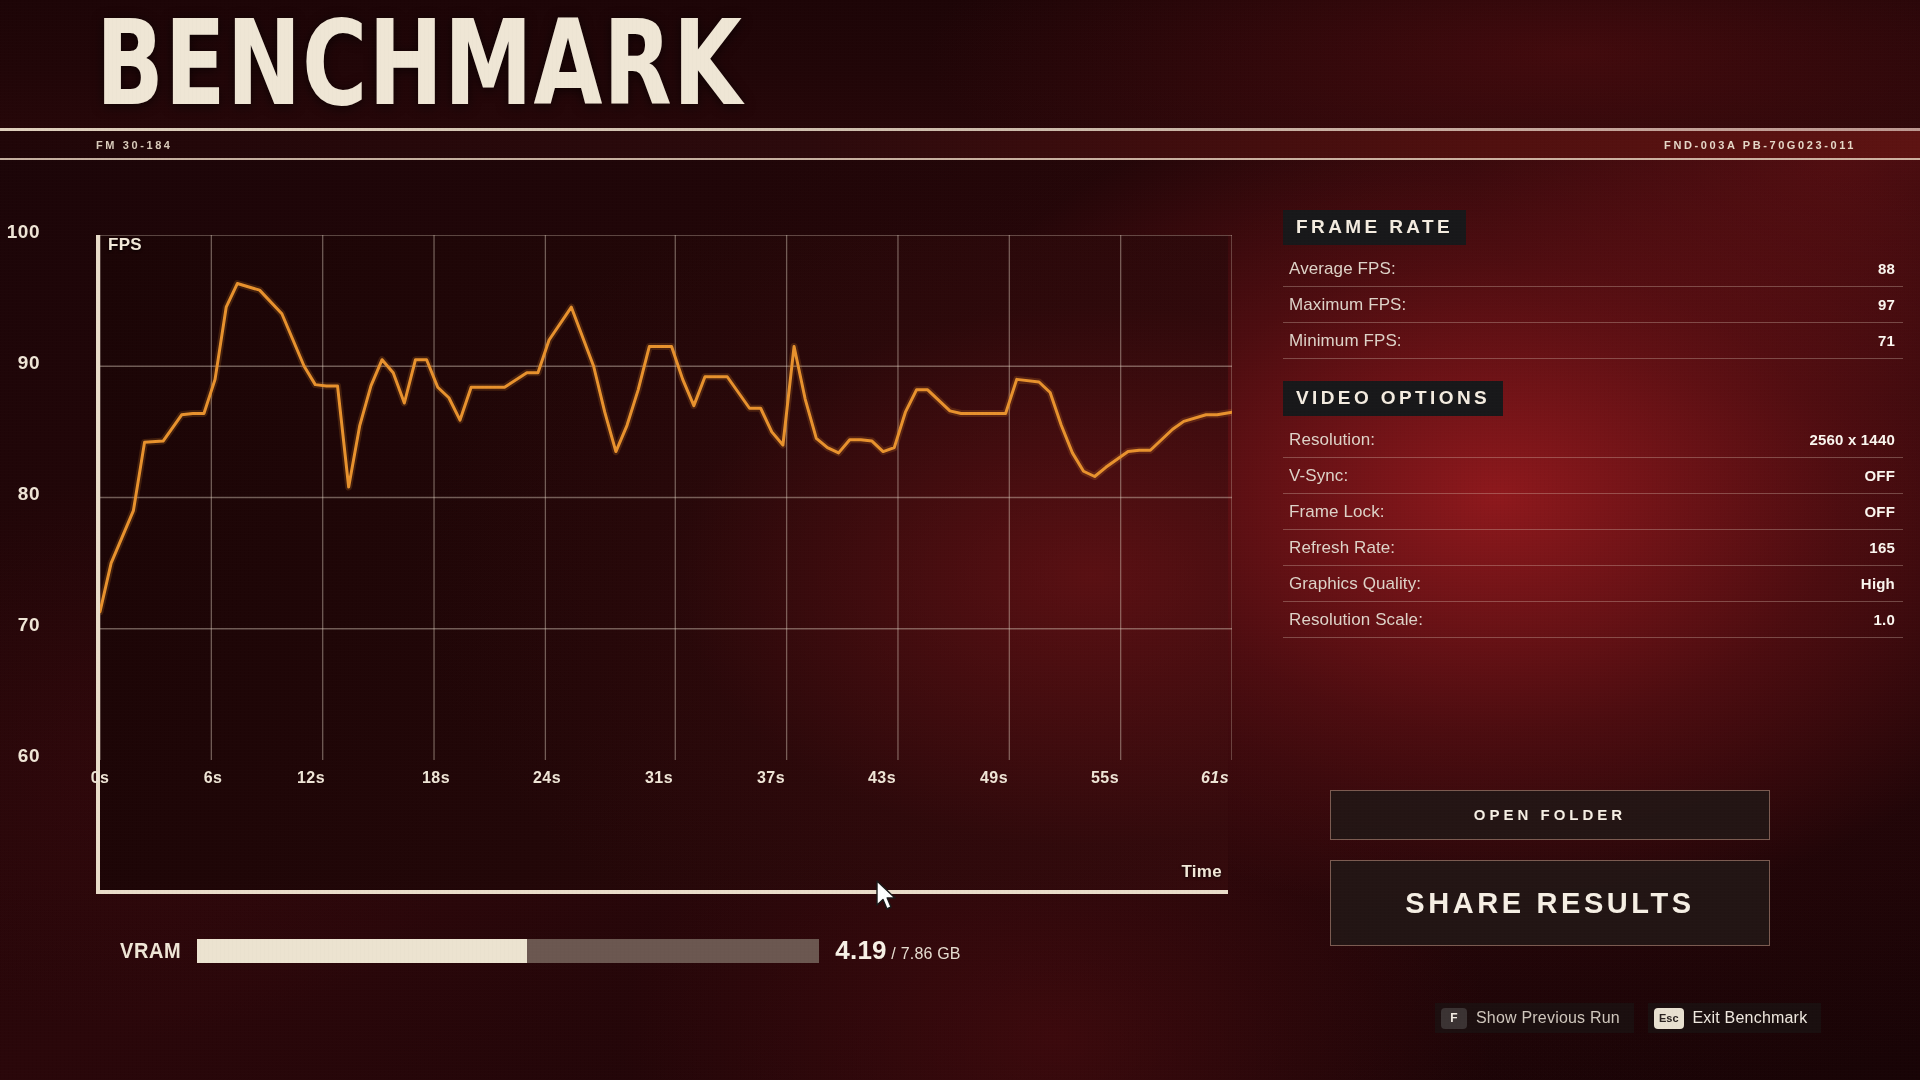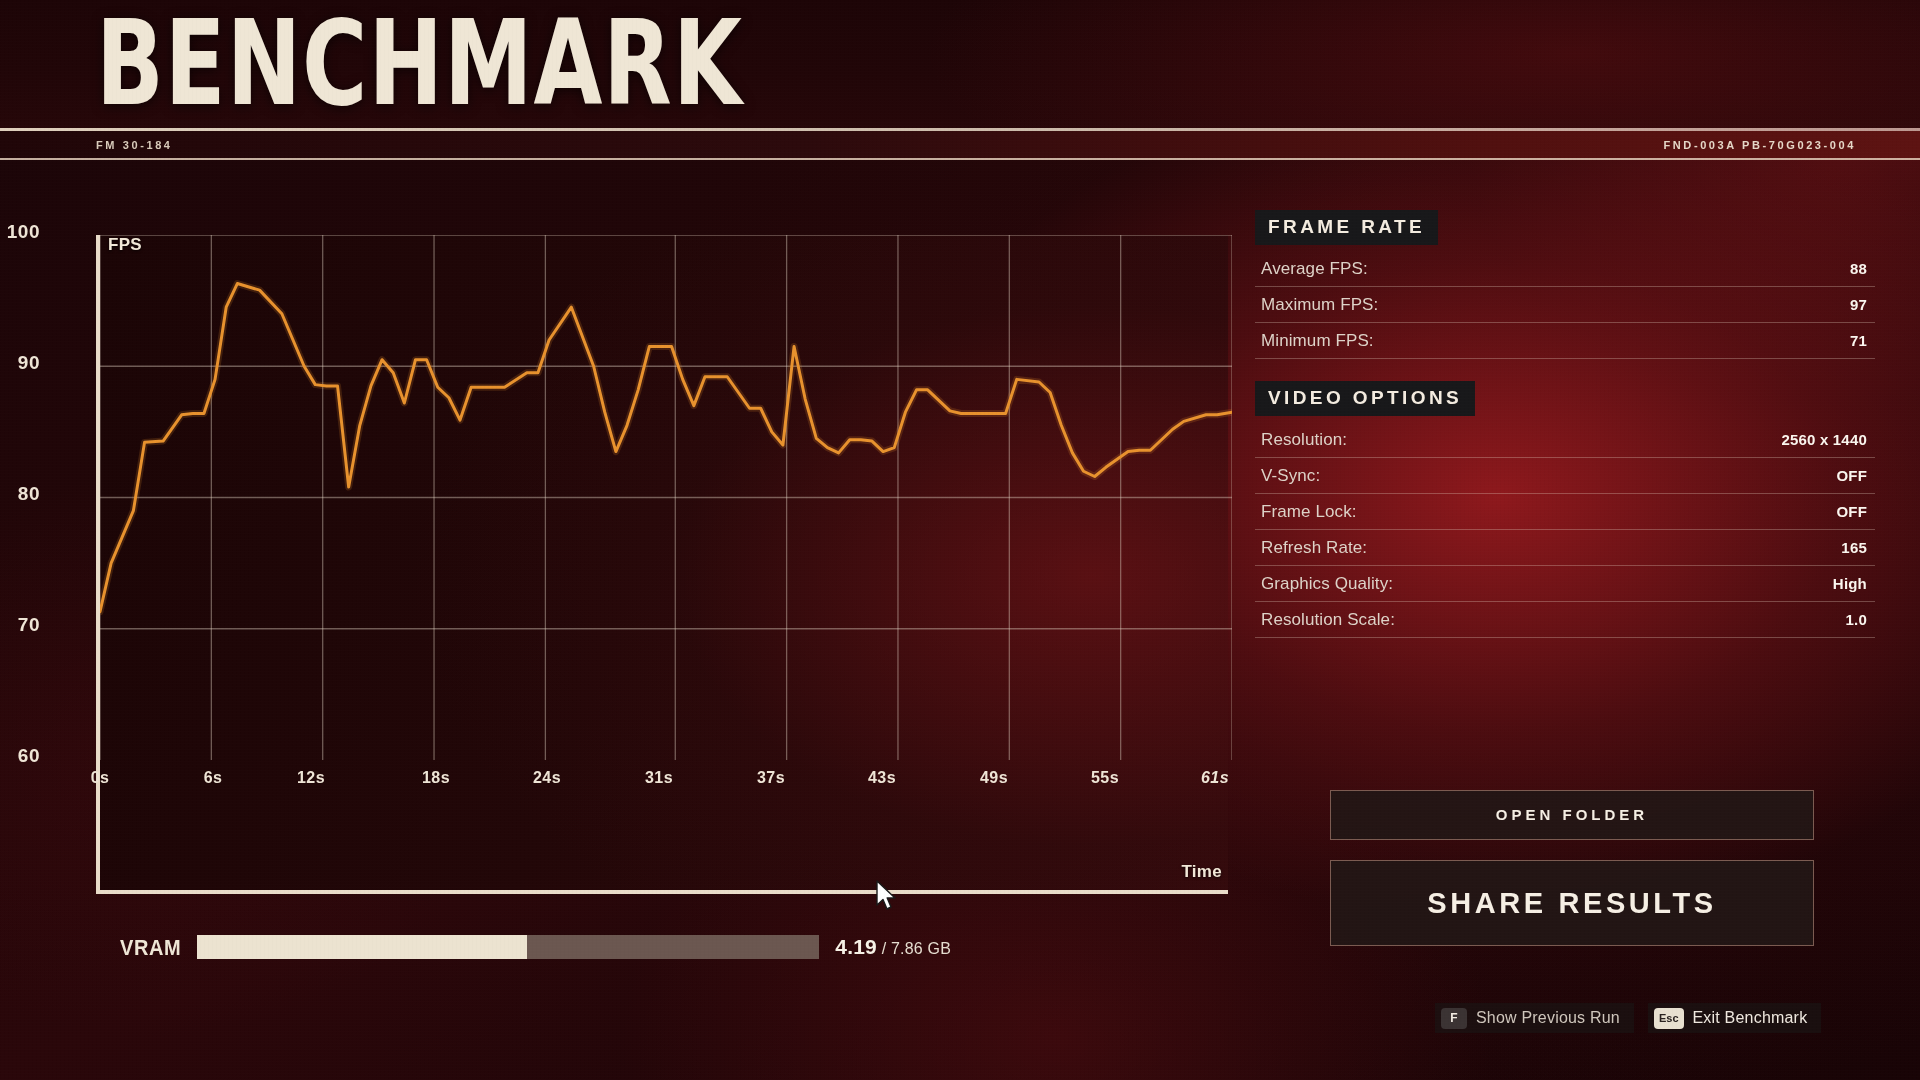--- a/index.html
+++ b/index.html
@@ -103,21 +103,21 @@
     letter-spacing:.5px;
   }
   .xtick {
     position:absolute; top:536px;
     font-size:16px; font-weight:bold; color:#efe5d6;
     letter-spacing:.4px;
     transform:translateX(-50%);
   }
 
   
-  #panels { position:absolute; left:1255px; top:210px; width:620px; }
+  #panels { position:absolute; left:1283px; top:210px; width:620px; }
   .panel-head {
     display:inline-block;
     background:#18181a;
     color:#f4ece0;
     font-size:19px; font-weight:bold;
     letter-spacing:3.4px;
     padding:6px 13px 7px 13px;
     margin-bottom:6px;
     text-transform:uppercase;
   }
@@ -128,21 +128,21 @@
     border-bottom:1px solid rgba(233,215,200,.30);
     padding:0 8px 0 6px;
   }
   .row .k { font-size:17px; color:#ded3c8; letter-spacing:.1px; }
   .row .v { font-size:15px; color:#fbf6ef; font-weight:bold; letter-spacing:.2px; }
   #video-panel { margin-top:22px; }
 
   
   #buttons { position:absolute; left:1330px; top:790px; width:440px; }
   .btn {
-    width:484px;
+    width:440px;
     background:rgba(34,23,22,.93);
     border:1px solid rgba(196,150,132,.55);
     color:#f6efe4;
     text-align:center;
     cursor:pointer;
   }
   #btn-open {
     height:50px; line-height:48px;
     font-size:15px; font-weight:bold; letter-spacing:4px;
   }
@@ -161,21 +161,21 @@
     font-family:"Liberation Sans Narrow","Liberation Sans", sans-serif;
     transform:scaleY(1.08);
   }
   #vram-track {
     position:relative;
     width:622px; height:24px;
     background:#6b5750;
   }
   #vram-fill { position:absolute; left:0; top:0; height:24px; background:#ece3d0; }
   #vram-text { margin-left:16px; color:#f7f1e6; font-size:17px; letter-spacing:.2px; }
-  #vram-text .big { font-size:21px; font-weight:bold; }
+  #vram-text .big { font-size:26px; font-weight:bold; }
   #vram-text .sm  { font-size:16px; color:#e6ddd0; }
 
   
   #hints { position:absolute; left:1435px; top:1003px; display:flex; gap:14px; }
   .hint {
     display:flex; align-items:center; gap:9px;
     background:rgba(26,20,20,.72);
     padding:5px 14px 5px 6px;
     height:30px;
   }
@@ -207,21 +207,21 @@
 <body>
 
 <div id="screen">
 
   <div id="header">
     <div id="title">BENCHMARK</div>
   </div>
   <div id="rule-top"></div>
   <div id="subbar">
     <div class="code" id="code-left">FM 30-184</div>
-    <div class="code" id="code-right">FND-003A PB-70G023-004</div>
+    <div class="code" id="code-right">FND-003A PB-70G023-011</div>
   </div>
 
   <div id="chart-wrap">
 
     <div class="ytick" style="top:-12px;">100</div>
     <div class="ytick" style="top:119px;">90</div>
     <div class="ytick" style="top:250px;">80</div>
     <div class="ytick" style="top:381px;">70</div>
     <div class="ytick" style="top:512px;">60</div>
 

